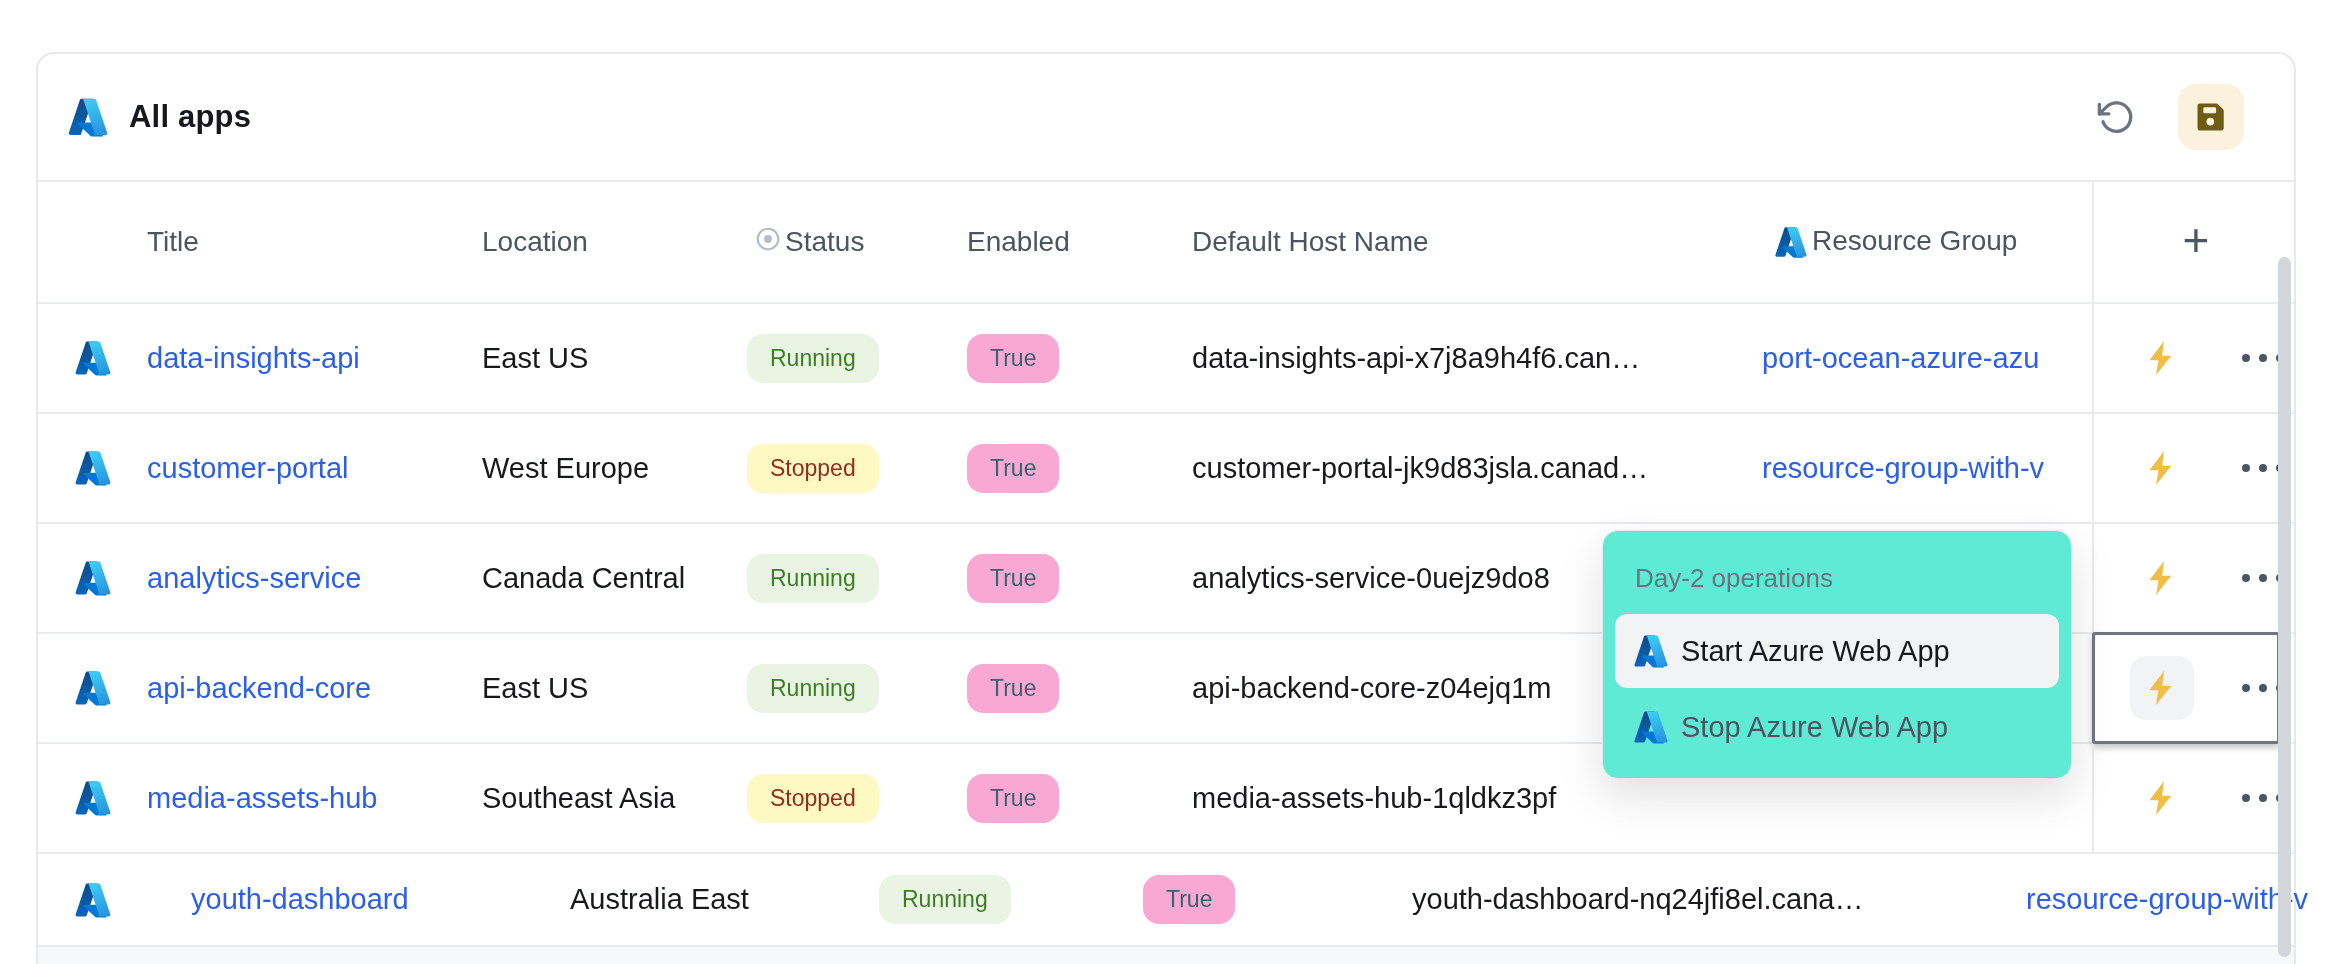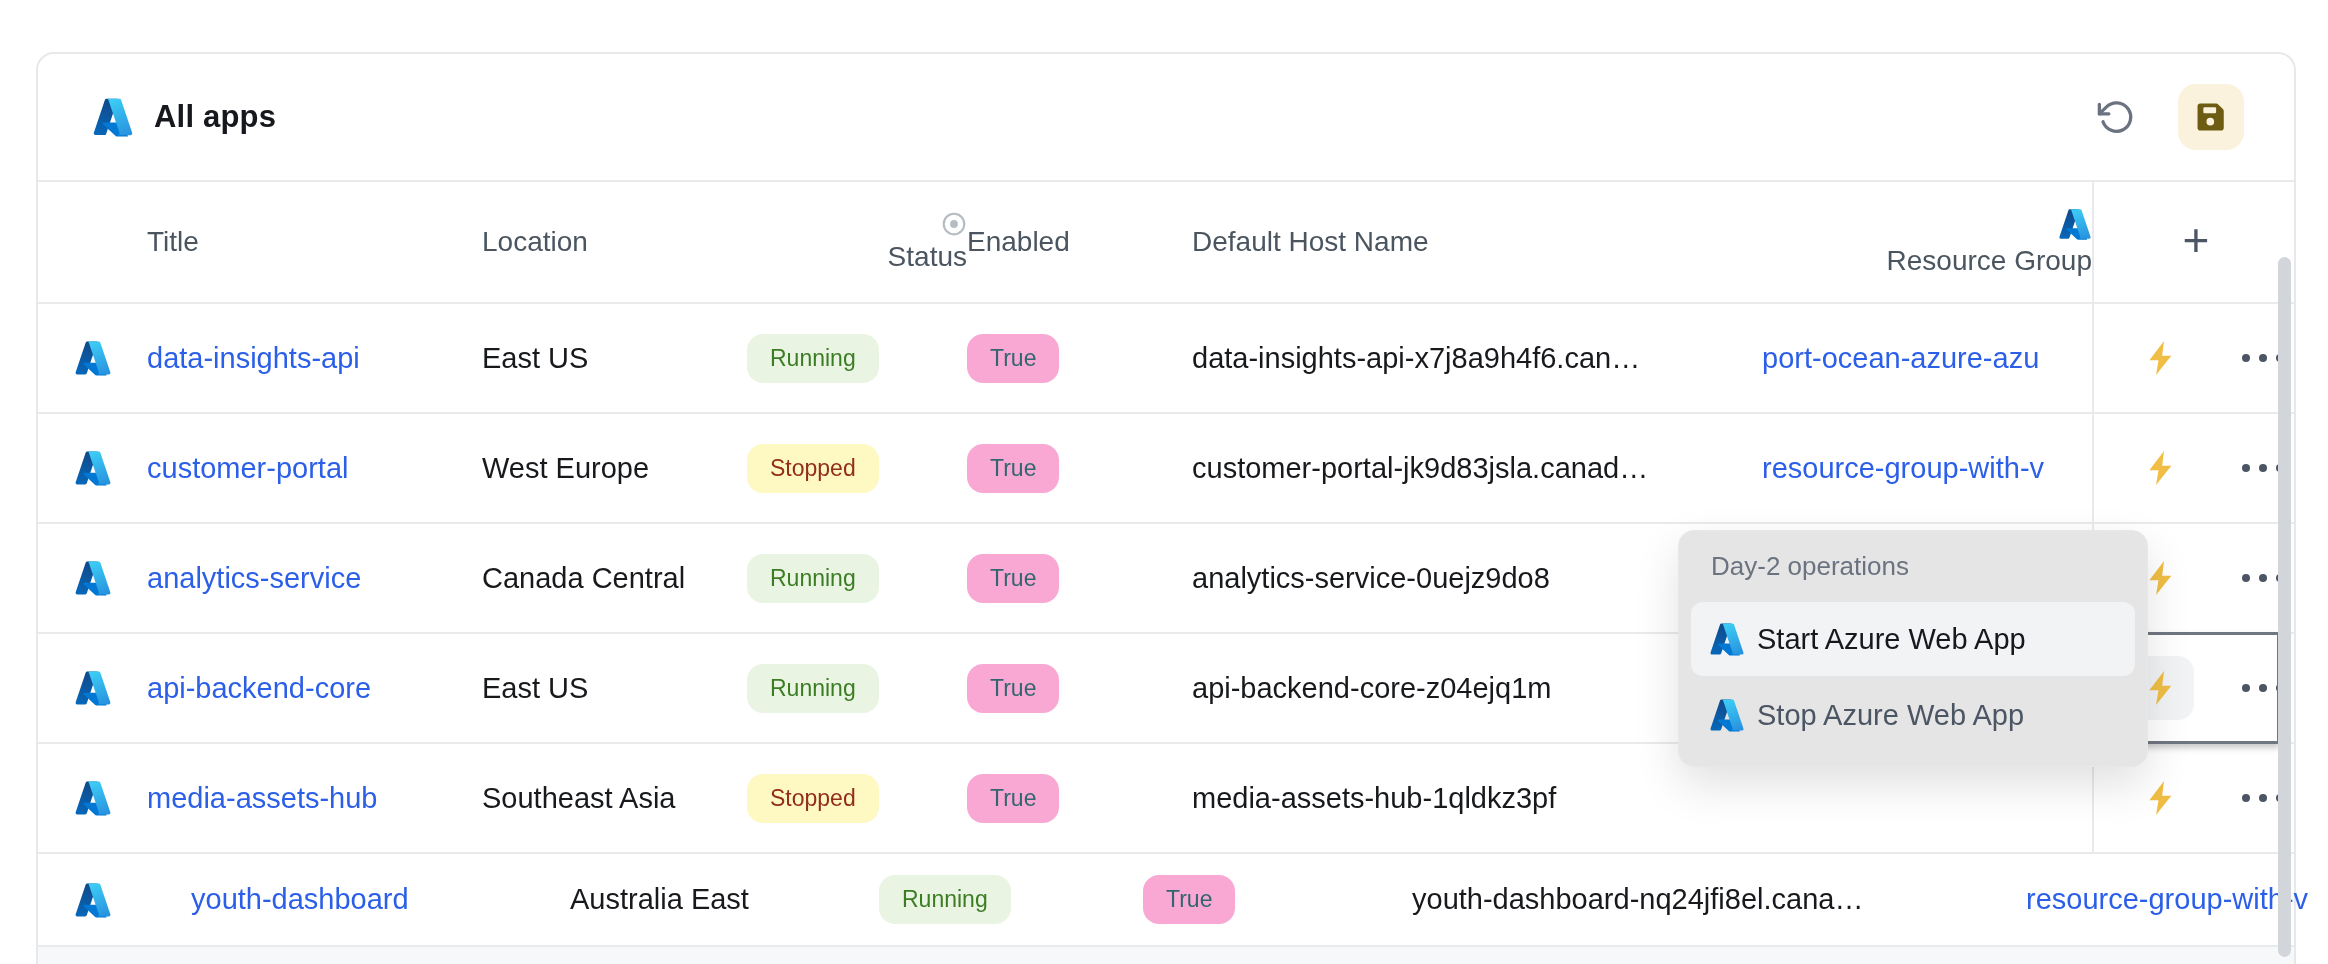--- a/index.html
+++ b/index.html
@@ -3,39 +3,39 @@
 <meta charset="utf-8">
 <style>
   * { margin:0; padding:0; box-sizing:border-box; }
   html,body { width:2328px; height:964px; overflow:hidden; background:#ffffff;
     font-family:"Liberation Sans", sans-serif; color:#17191c; }
 
   .card { position:absolute; left:36px; top:52px; width:2260px; height:1000px;
     background:#fff; border:2px solid #e7e8ea; border-radius:18px; }
 
   
-  .card-header { height:128px; display:flex; align-items:center; padding:0 50px 0 54px;
+  .card-header { height:128px; display:flex; align-items:center; padding:0 50px 0 29px;
     border-bottom:2px solid #e9eaec; }
   .card-header h1 { font-size:31px; font-weight:700; color:#16181d; margin-left:20px; letter-spacing:.2px; }
   .header-actions { margin-left:auto; display:flex; align-items:center; gap:40px; }
   .icon-btn { background:none; border:none; cursor:pointer; width:44px; height:44px;
     display:flex; align-items:center; justify-content:center; }
   .save-btn { width:66px; height:66px; border:none; border-radius:18px; background:#faf2dc;
     display:flex; align-items:center; justify-content:center; cursor:pointer; }
 
   
   .thead, .row { display:grid;
     grid-template-columns:109px 335px 265px 220px 225px 570px 330px 206px;
     align-items:center; }
   .thead { height:122px; border-bottom:2px solid #e9eaec; color:#4a5560; font-size:28px; }
   .row { height:110px; border-bottom:2px solid #e9eaec; font-size:29px; }
   .row:last-child { height:93px;gap:44px; }
   .cell { overflow:hidden; white-space:nowrap; }
   .c-icon { display:flex; justify-content:center; }
-  .c-status-h, .c-rg-h { display:flex; align-items:flex-end; gap:4px; padding-left:8px;flex-direction:column; }
+  .c-status-h, .c-rg-h { display:flex; align-items:flex-start; gap:4px; padding-left:8px; }
   .c-rg-h { padding-left:12px; }
   a { text-decoration:none; color:#2c5fe8; font-weight:500; }
   .c-host { color:#17191c; }
   .c-rg a { white-space:nowrap; }
 
   
   .badge { display:inline-block; font-size:23px; padding:11px 23px; border-radius:16px; }
   .b-running { background:#e9f4e3; color:#3c7d24; }
   .b-stopped { background:#fef9c3; color:#932d1c; }
   .b-true    { background:#f9a8d4; color:#33656e; }
@@ -49,23 +49,23 @@
     border-radius:16px; cursor:pointer; }
   .bolt-wrap.hl { background:#f2f3f5; }
   .dots { display:flex; gap:9px; cursor:pointer; padding:10px 2px; }
   .dots i { width:8px; height:8px; border-radius:50%; background:#4b5563; }
   .focus-ring { display:none; }
   .cell-actions.focused .focus-ring { display:block; position:absolute; top:-2px; bottom:-2px;
     left:-2px; right:18px; border:3px solid #6f7680; border-radius:3px;
     box-shadow:0 4px 6px rgba(0,0,0,.22); pointer-events:none; }
 
   
-  .menu { position:absolute; left:1640px; top:476px; width:470px; z-index:20;
-    background:#e5e5e5; border:1px solid #e7e8ea; border-radius:16px;
-    box-shadow:0 18px 45px rgba(0,0,0,.12); padding:0 12px 18px; }
+  .menu { position:absolute; left:1564px; top:476px; width:470px; z-index:20;
+    background:#5eead4; border:1px solid #e7e8ea; border-radius:16px;
+    box-shadow:0 18px 45px rgba(0,0,0,.12); padding:12px 12px 18px; }
   .menu-header { font-size:26px; color:#6b7280; padding:20px 20px 14px; }
   .menu-item { display:flex; align-items:center; gap:12px; height:66px; padding:0 18px;
     border-radius:12px; font-size:29px; color:#4b5563; cursor:pointer; margin-top:6px; }
   .menu-item.active { background:#f2f3f5; color:#16181d; font-weight:500; height:74px; }
 
   
   .scroll-thumb { position:absolute; top:203px; right:3px; width:13px; height:700px;
     background:#d2d6db; border-radius:7px; }
   .bottom-strip { height:60px; background:#f7f8fa; }
 

